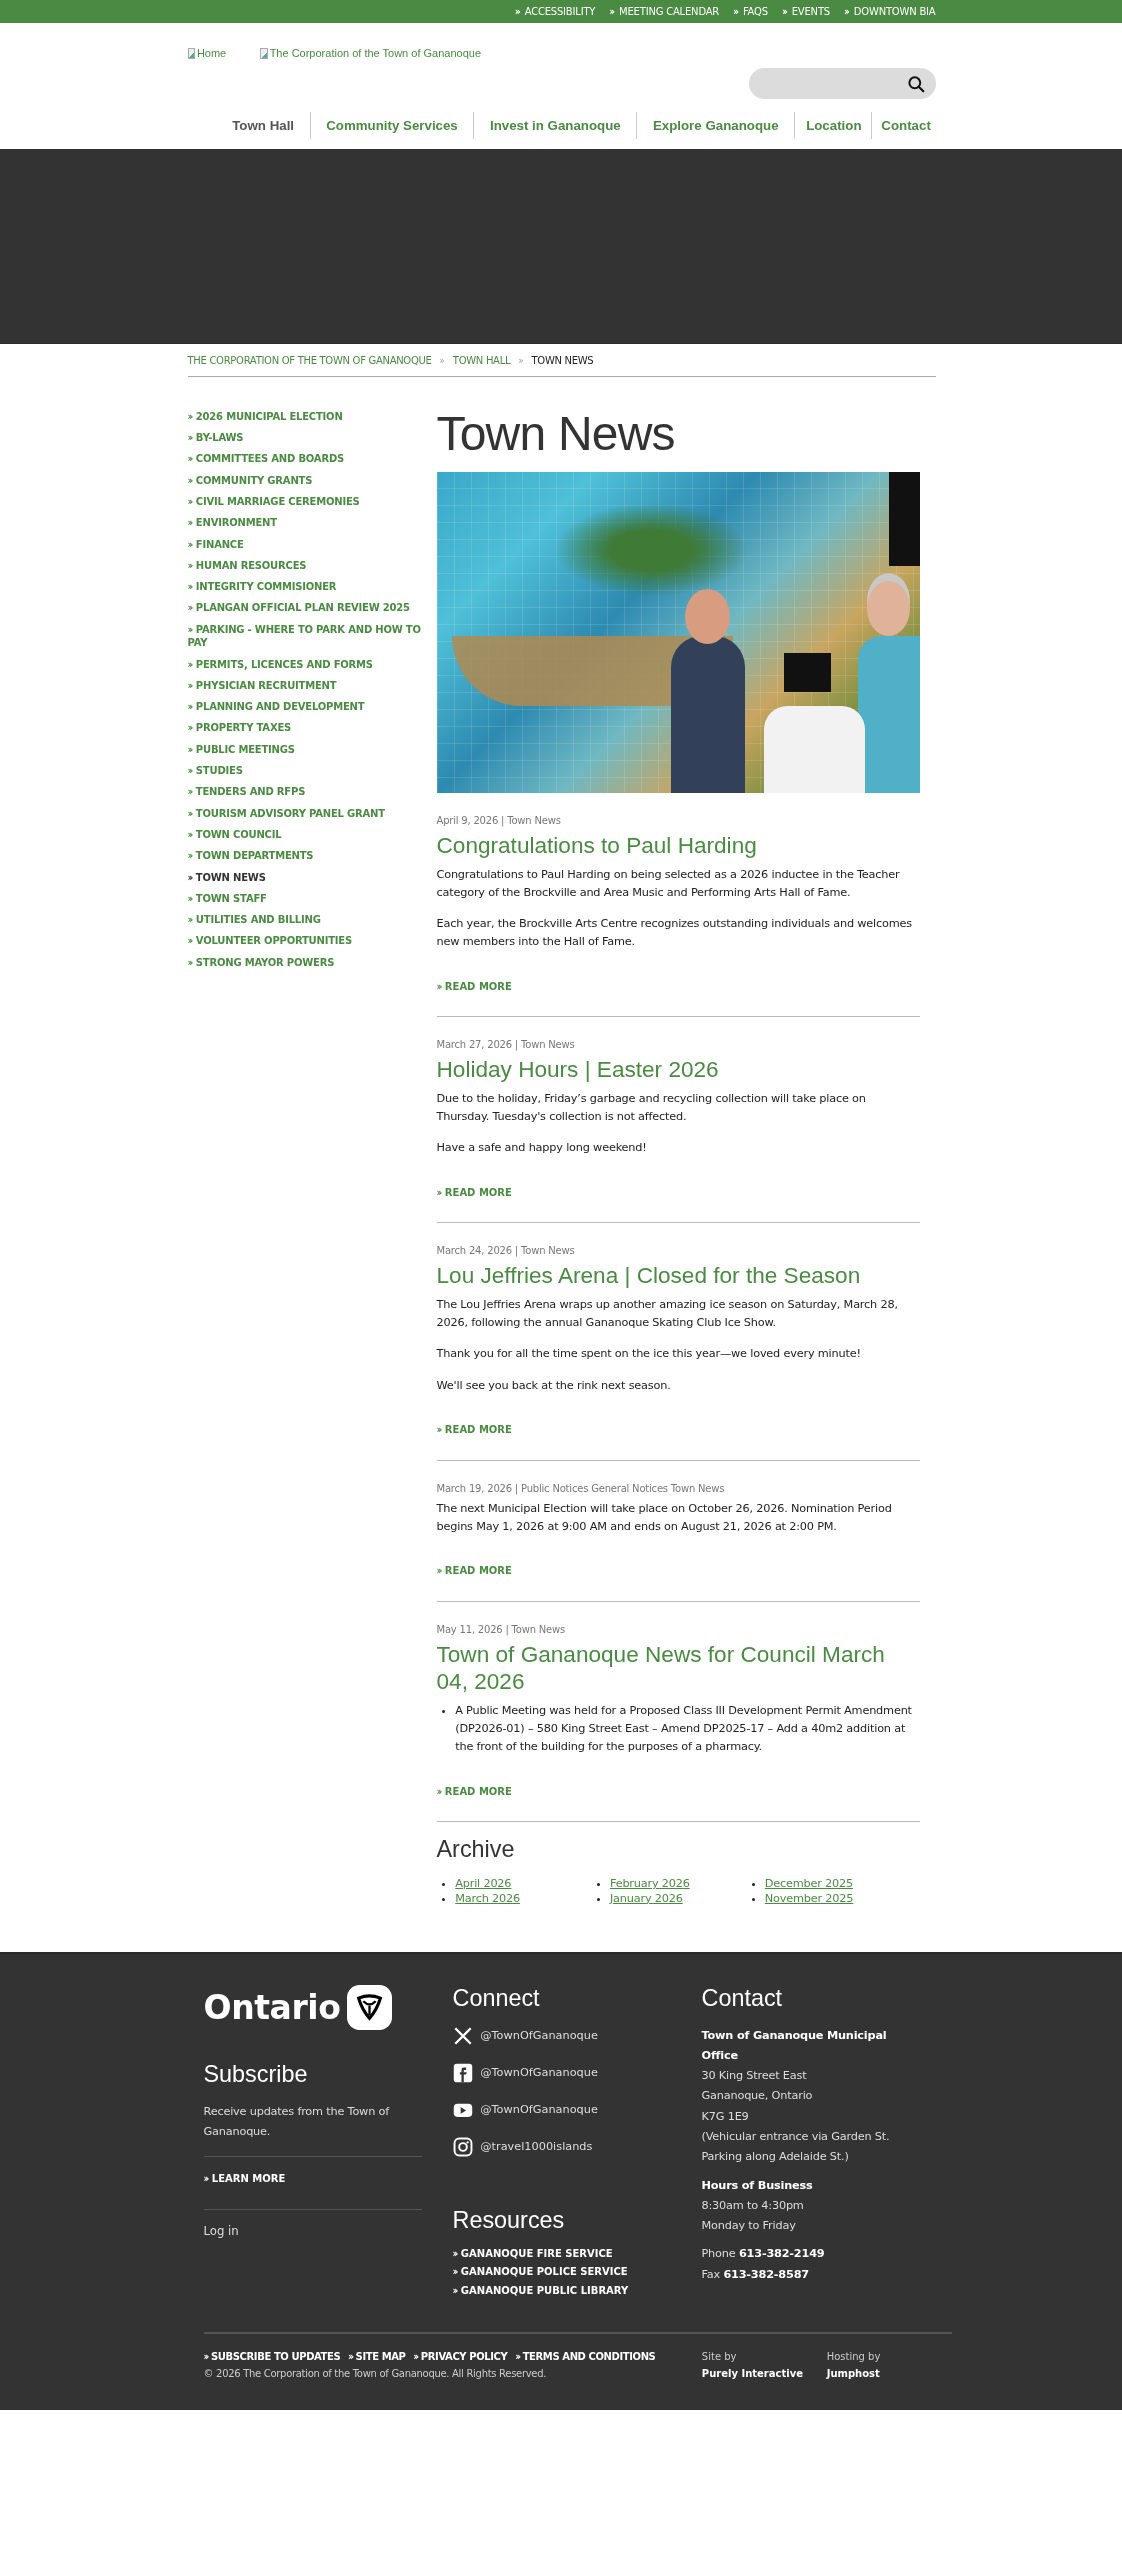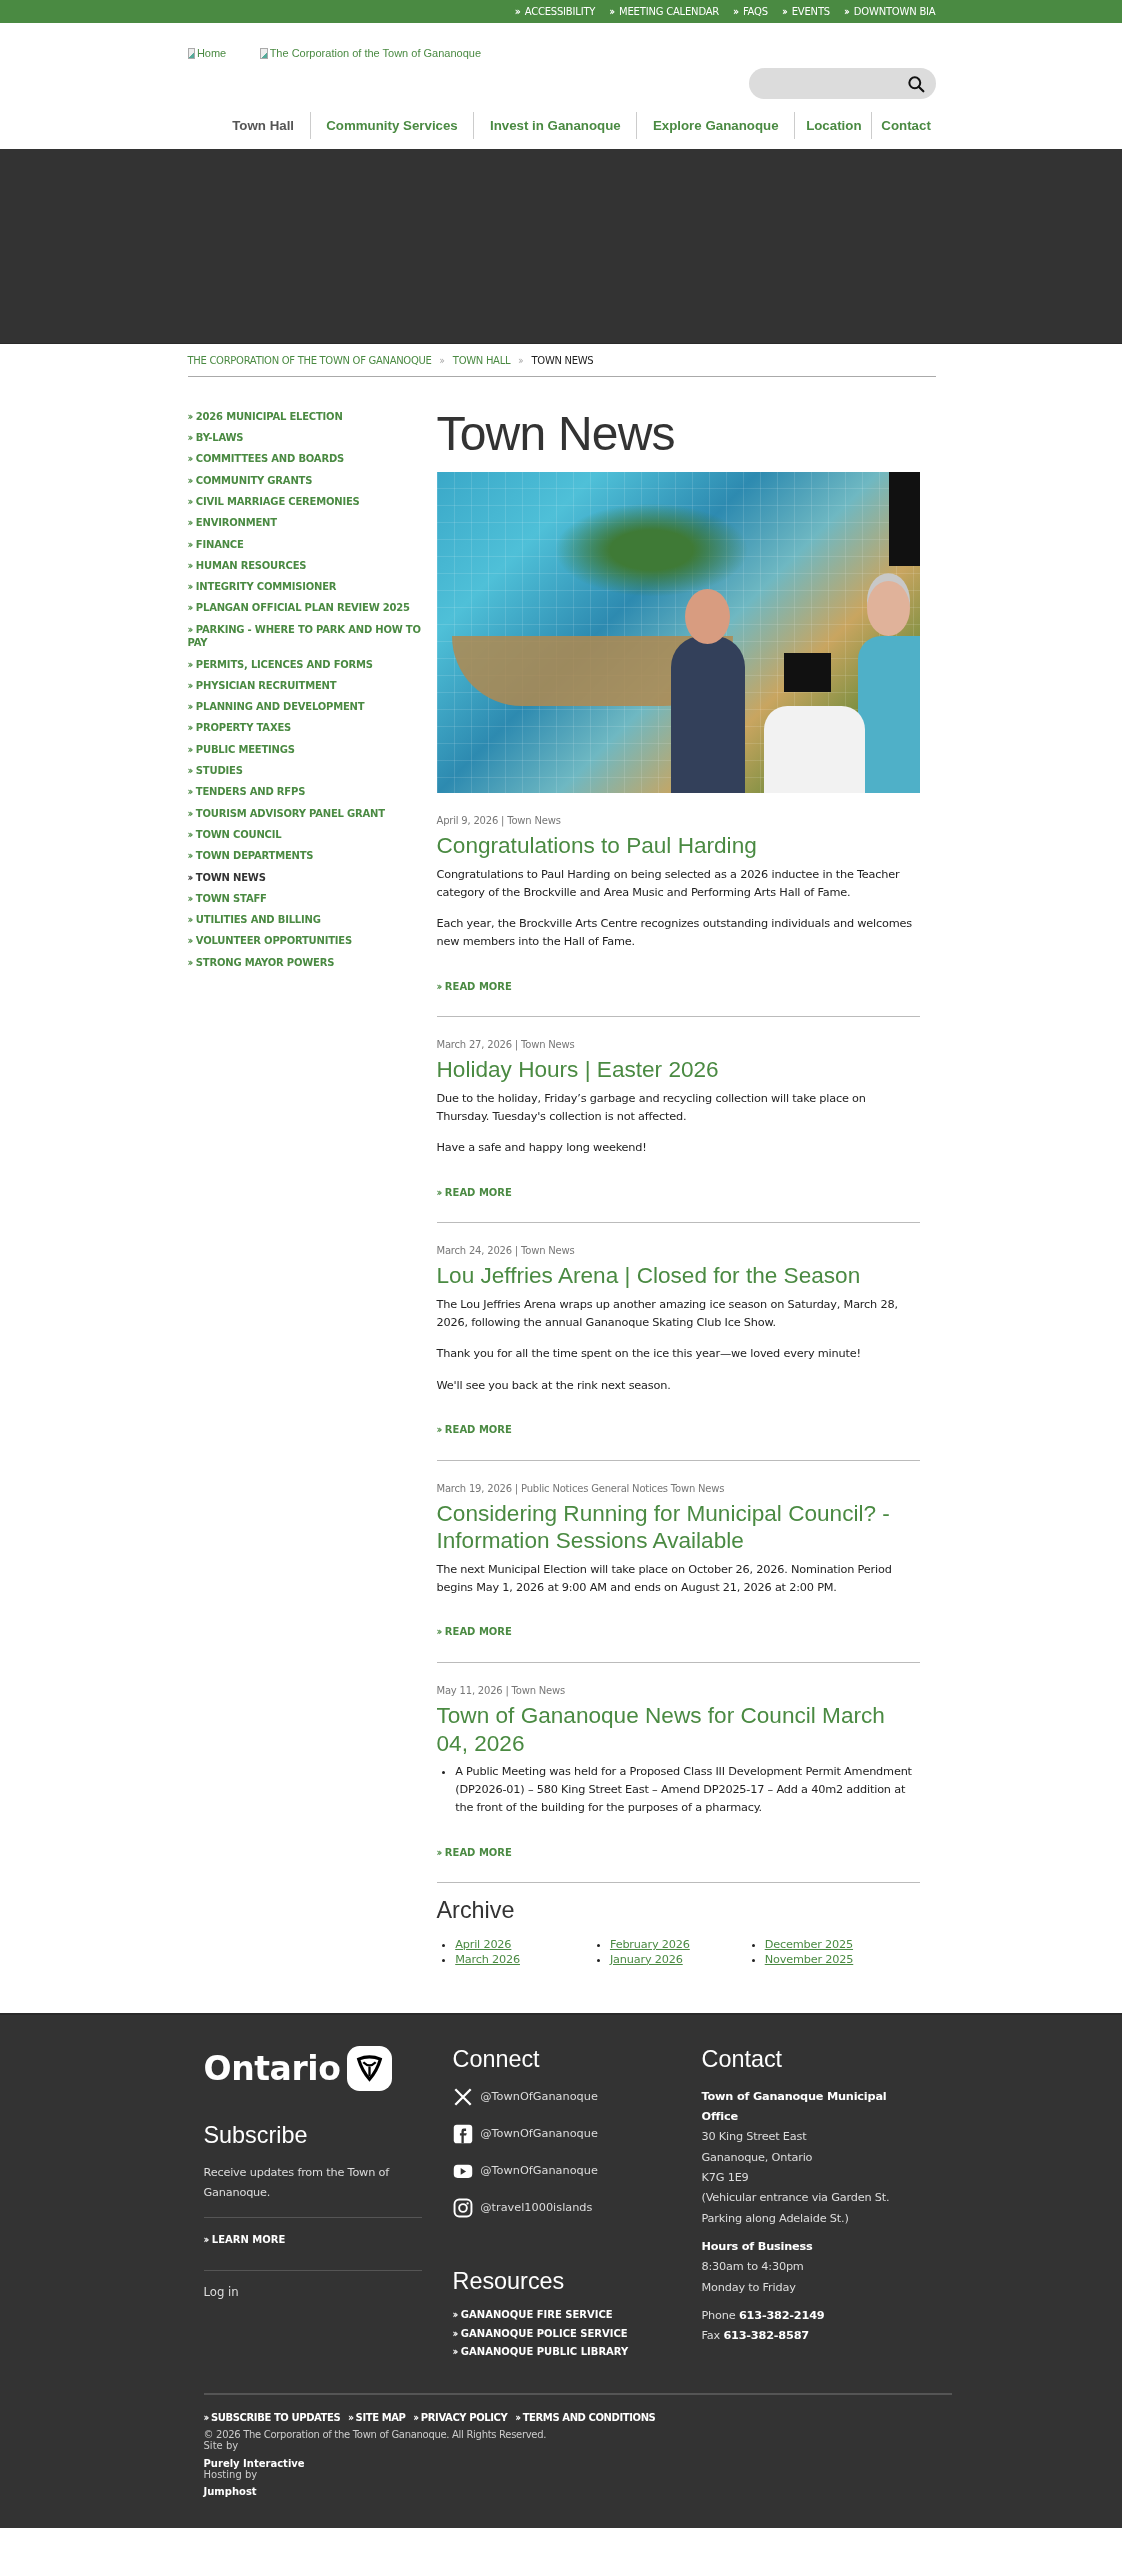--- a/index.html
+++ b/index.html
@@ -92,21 +92,21 @@
   .f-link .chev { letter-spacing: -2.3px; margin-right: 4.7px; }
   .login { font-size: 11.7px; color: #ddd; font-family: "DejaVu Sans", sans-serif; }
   .social { display: flex; align-items: center; gap: 7.8px; margin-bottom: 17px; font-size: 11.3px; color: #ddd; font-family: "DejaVu Sans", sans-serif; }
   .social svg { width: 20px; height: 20px; }
   .resources { margin-top: 50px; }
   .res-item { font-size: 10px; font-weight: bold; color: #fff; margin-bottom: 7.8px; font-family: "DejaVu Sans", sans-serif; }
   .res-item .chev { letter-spacing: -2.3px; margin-right: 4.7px; }
   .contact-bold { font-weight: bold; color: #fff; }
   .f-gap { margin-top: 7.8px; }
 
-  .footer-bottom { margin-top: 28px; border-top: 2.3px solid #555; padding-top: 17px; padding-bottom: 31px; display: flex; flex-direction: column; }
+  .footer-bottom { margin-top: 28px; border-top: 2.3px solid #555; padding-top: 17px; padding-bottom: 31px; display: flex; }
   .fb-left { width: 499px; }
   .fb-links { display: flex; gap: 7.8px; font-size: 10px; font-weight: bold; color: #fff; font-family: "DejaVu Sans", sans-serif; letter-spacing: -0.4px; margin-bottom: 6.2px; }
   .fb-links .chev { letter-spacing: -2.3px; margin-right: 3.9px; }
   .copyright { font-size: 10px; color: #ccc; font-family: "DejaVu Sans", sans-serif; letter-spacing: -0.3px; }
   .credit { width: 125px; font-size: 10px; color: #ccc; font-family: "DejaVu Sans", sans-serif; }
   .credit .name { font-weight: bold; color: #fff; display: block; margin-top: 6.2px; }
 </style>
 </head>
 <body>
 
@@ -228,21 +228,21 @@
             </div><a class="read-more"><span class="chev">››</span><span>READ MORE</span></a></article>
           <article class="post"><div class="post-meta">March 27, 2026 | Town News</div><h2 class="post-title">Holiday Hours | Easter 2026</h2><div class="post-body">
               <p>Due to the holiday, Friday’s garbage and recycling collection will take place on Thursday. Tuesday's collection is not affected.</p>
               <p>Have a safe and happy long weekend!</p>
             </div><a class="read-more"><span class="chev">››</span><span>READ MORE</span></a></article>
           <article class="post"><div class="post-meta">March 24, 2026 | Town News</div><h2 class="post-title">Lou Jeffries Arena | Closed for the Season</h2><div class="post-body">
               <p>The Lou Jeffries Arena wraps up another amazing ice season on Saturday, March 28, 2026, following the annual Gananoque Skating Club Ice Show.</p>
               <p>Thank you for all the time spent on the ice this year—we loved every minute!</p>
               <p>We'll see you back at the rink next season.</p>
             </div><a class="read-more"><span class="chev">››</span><span>READ MORE</span></a></article>
-          <article class="post"><div class="post-meta">March 19, 2026 | Public Notices General Notices Town News</div><h2 class="post-title">Considering Running for Municipal Council? - Information Sessions Available</h2><div class="post-body">
+          <article class="post"><div class="post-meta">March 19, 2026 | Public Notices General Notices Town News</div><div class="post-body">
               <p>The next Municipal Election will take place on October 26, 2026.  Nomination Period begins May 1, 2026 at 9:00 AM and ends on August 21, 2026 at 2:00 PM.</p>
             </div><a class="read-more"><span class="chev">››</span><span>READ MORE</span></a></article>
           <article class="post"><div class="post-meta">May 11, 2026 | Town News</div><h2 class="post-title">Town of Gananoque News for Council March 04, 2026</h2><div class="post-body">
               <ul>
                 <li>A Public Meeting was held for a Proposed Class III Development Permit Amendment (DP2026-01) – 580 King Street East – Amend DP2025-17 – Add a 40m2 addition at the front of the building for the purposes of a pharmacy.</li>
               </ul>
             </div><a class="read-more"><span class="chev">››</span><span>READ MORE</span></a></article>
         </div>
 
       <section class="archive">

